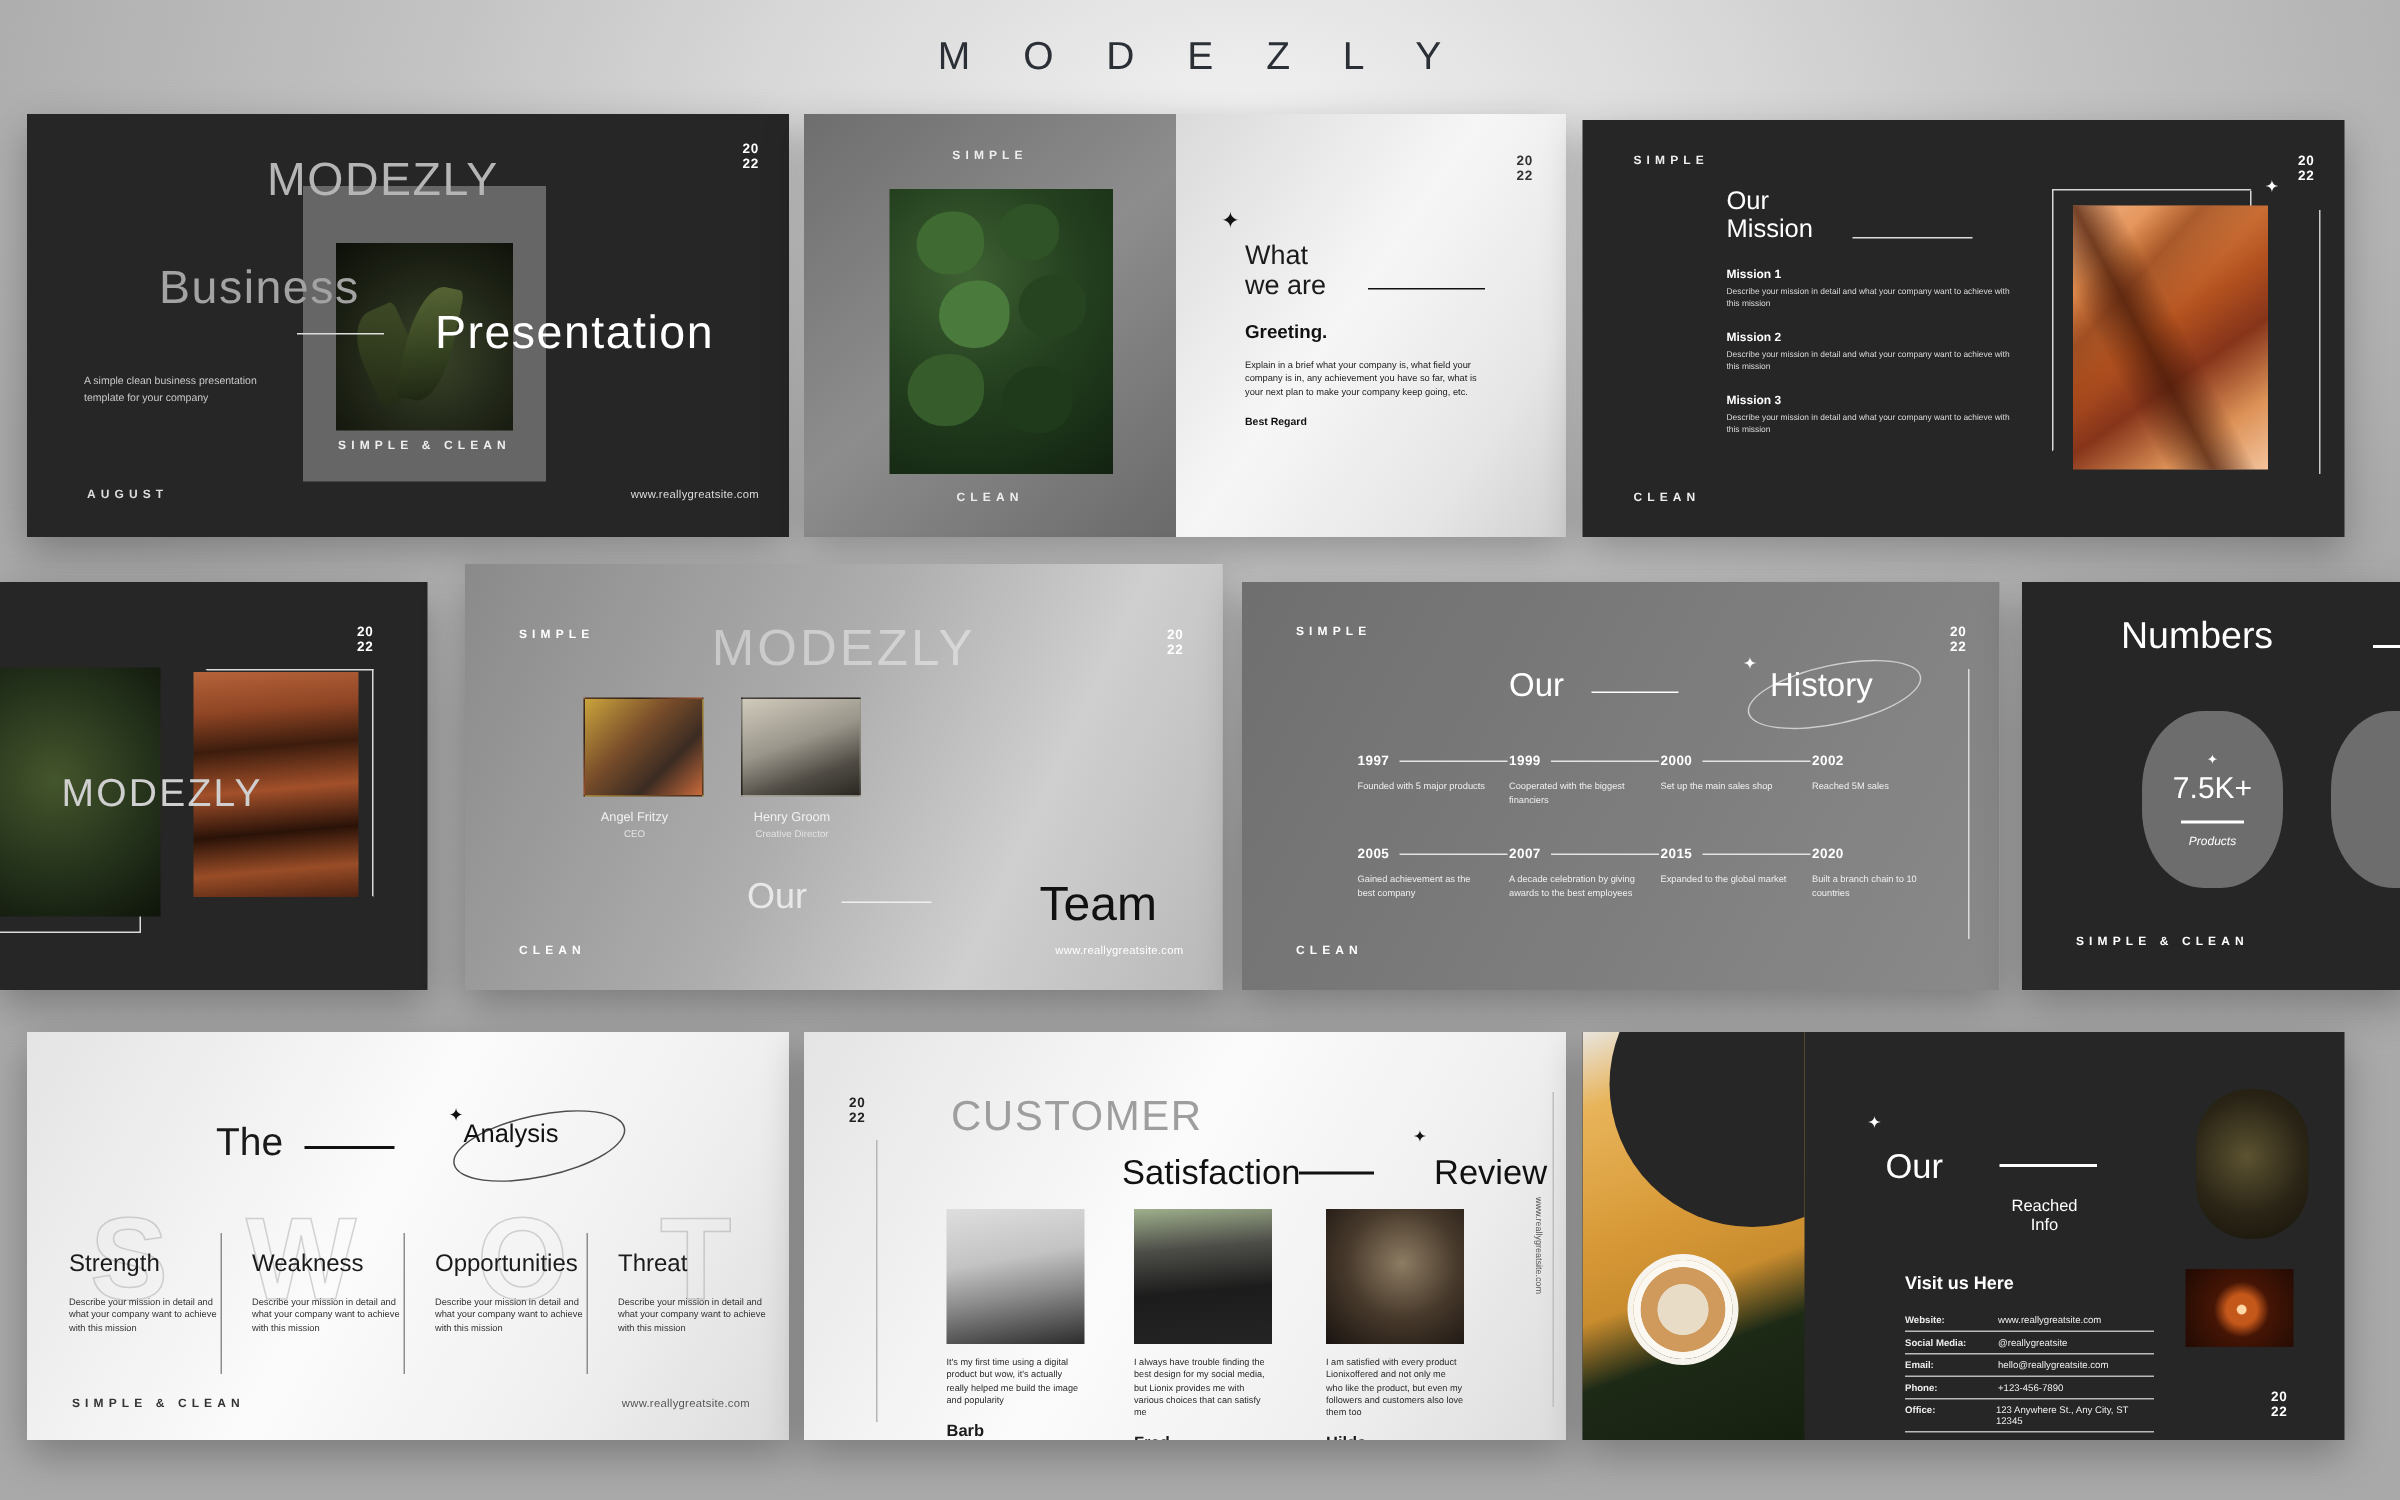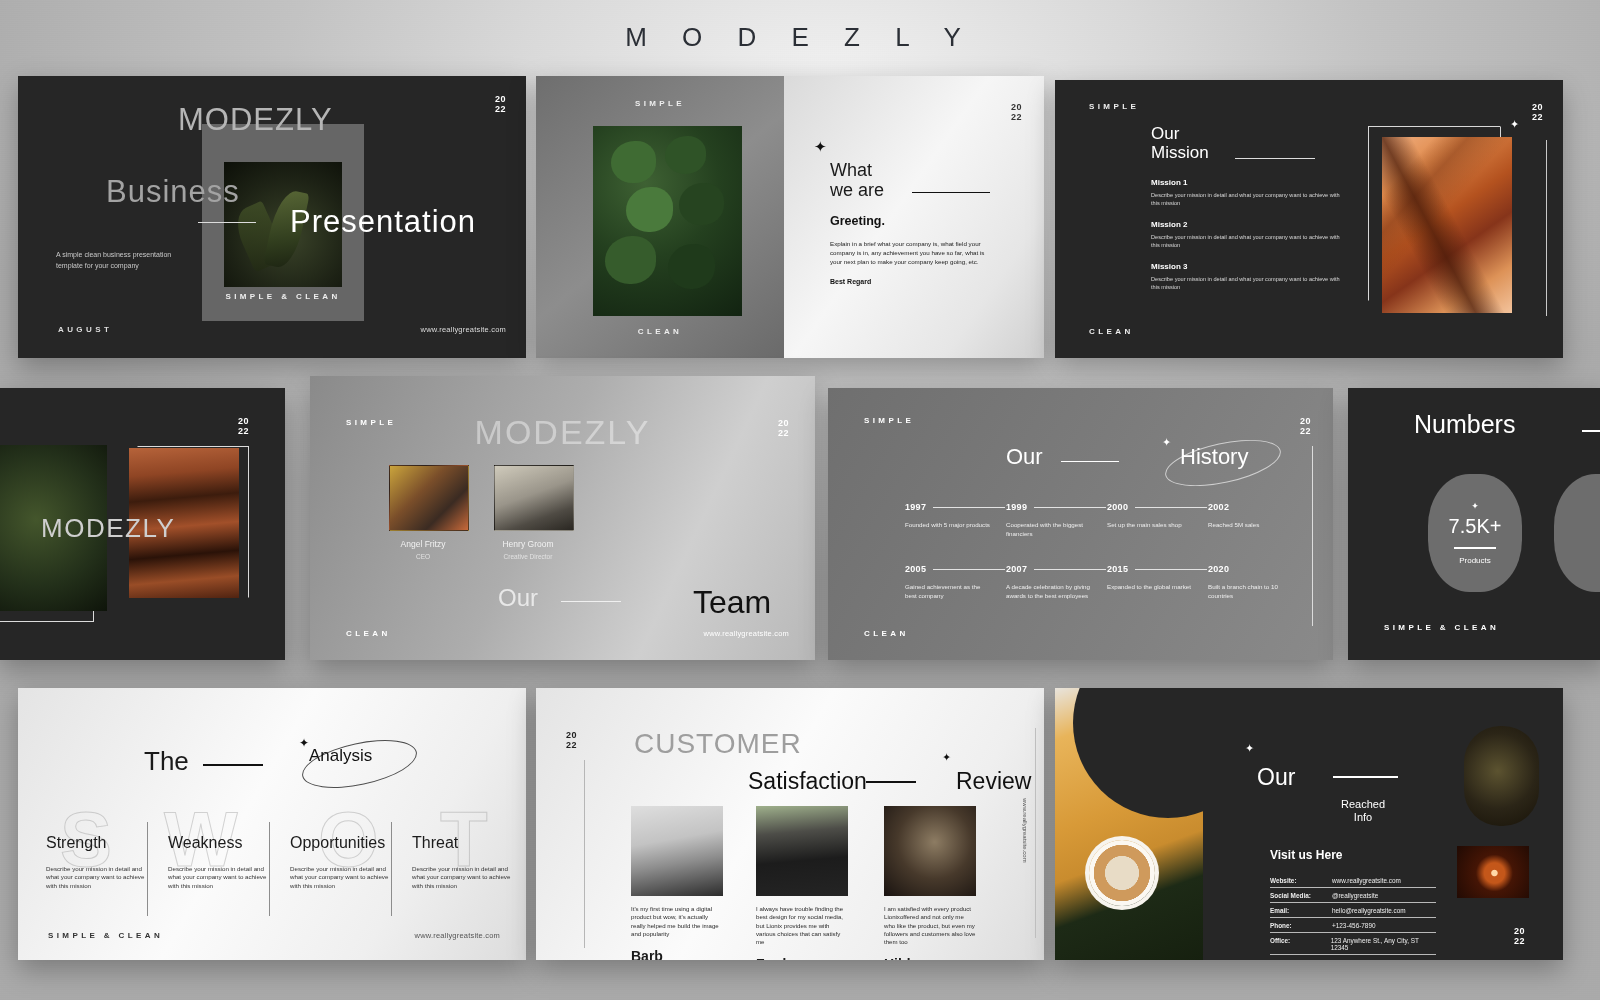--- a/index.html
+++ b/index.html
@@ -96,21 +96,21 @@
   .swot-col{position:absolute;width:108px;top:146px;}
   .swot-col h4{font-size:16px;font-weight:400;margin-bottom:13px;}
   .swot-col p{font-size:6.2px;line-height:8.4px;color:#333;}
   .swot-sep{position:absolute;top:134px;width:1px;height:94px;background:#8d8d8d;}
 
   
   #s9{left:536px;top:688px;width:508px;height:272px;}
   .rev{position:absolute;width:92px;}
   .rev .ph{width:92px;height:90px;}
   .rev p{font-size:6.1px;line-height:8.3px;margin-top:9px;color:#2a2a2a;}
-  .rev .nm{font-size:14px;font-weight:700;margin-top:10px;}
+  .rev .nm{font-size:11px;font-weight:700;margin-top:10px;}
 
   
   #s10{left:1055px;top:688px;width:508px;height:272px;}
   #s10 .coffee{position:absolute;left:0;top:0;width:148px;height:272px;overflow:hidden;
      background:linear-gradient(160deg,#e8e4dd 0%,#e8b45a 16%,#d89a38 44%,#c98c2e 60%,#1d2a16 74%,#16200f 100%);}
   #s10 .cup{position:absolute;left:34px;top:152px;width:66px;height:66px;border-radius:50%;
      background:radial-gradient(circle at 50% 50%,#e8dcc6 0 36%,#cf9a5c 37% 60%,#fbf8f2 61% 100%);
      box-shadow:0 0 0 4px #f7f4ee;}
   #s10 .rnd{position:absolute;right:24px;top:38px;width:75px;height:100px;border-radius:36px;
      background:radial-gradient(circle at 45% 45%,#5c5330,#2b2517 55%,#171208);}
@@ -305,21 +305,21 @@
   <div class="tag" style="position:absolute;left:36px;bottom:22px;">CLEAN</div>
 </div>
 
 <div class="slide dark" id="s7">
   <div style="position:absolute;left:66px;top:22px;font-size:25px;">Numbers</div>
   <div style="position:absolute;left:234px;top:42px;width:60px;height:1.5px;background:#fff;"></div>
   <div class="numcirc" style="left:80px;top:86px;width:94px;height:118px;">
     <div style="font-size:9px;margin-bottom:4px;">✦</div>
     <div style="font-size:20px;">7.5K+</div>
     <div style="width:42px;height:1.4px;background:#fff;margin:9px 0 7px;"></div>
-    <div style="font-size:8px;">Products</div>
+    <div style="font-size:8px;font-style:italic;">Products</div>
   </div>
   <div class="numcirc" style="left:206px;top:86px;width:94px;height:118px;"></div>
   <div class="tag" style="position:absolute;left:36px;bottom:28px;">SIMPLE &amp; CLEAN</div>
 </div>
 
 <div class="slide light" id="s8">
   <div style="position:absolute;left:126px;top:58px;font-size:26px;color:#1a1a1a;">The</div>
   <div style="position:absolute;left:185px;top:76px;width:60px;height:1.8px;background:#111;"></div>
   <div style="position:absolute;left:281px;top:48px;font-size:12px;color:#111;">✦</div>
   <div class="ellipse" style="left:283px;top:55px;width:117px;height:42px;color:#4d4d4d;"></div>

